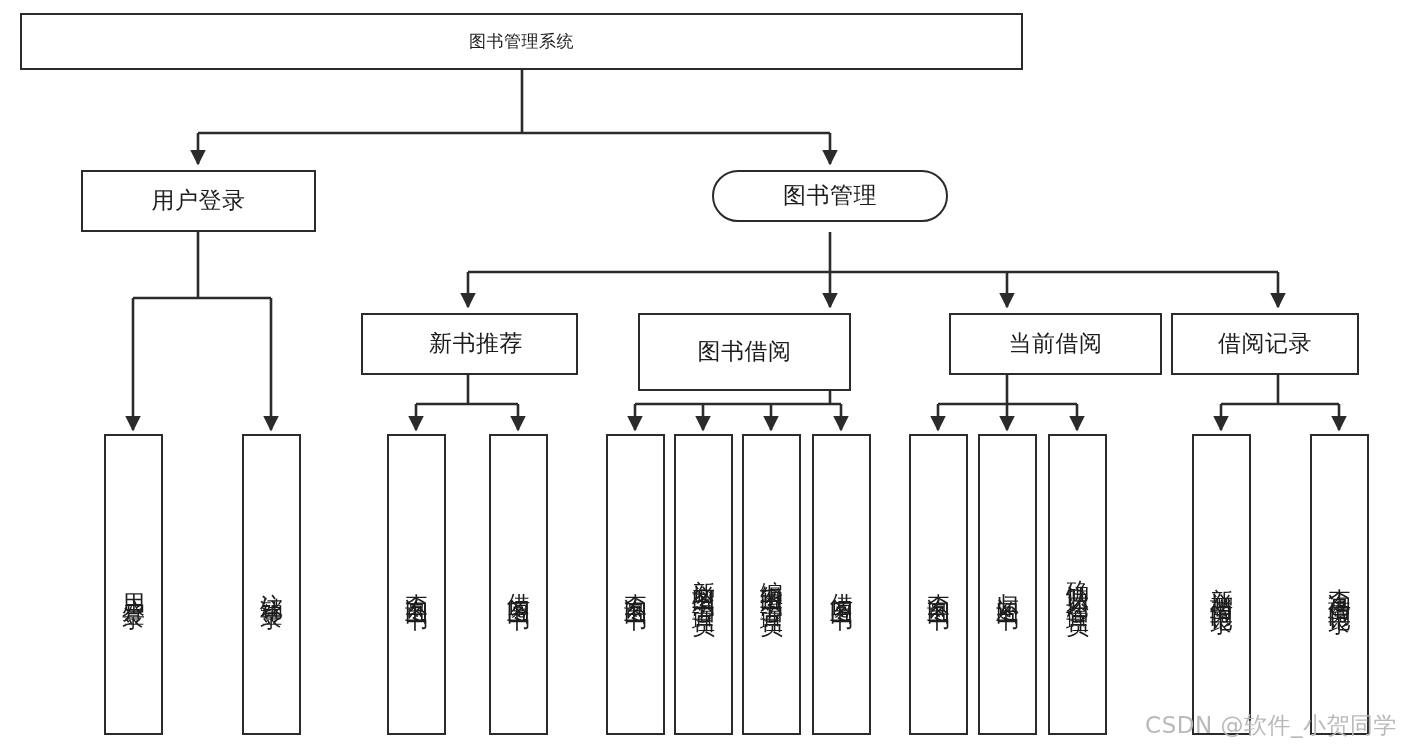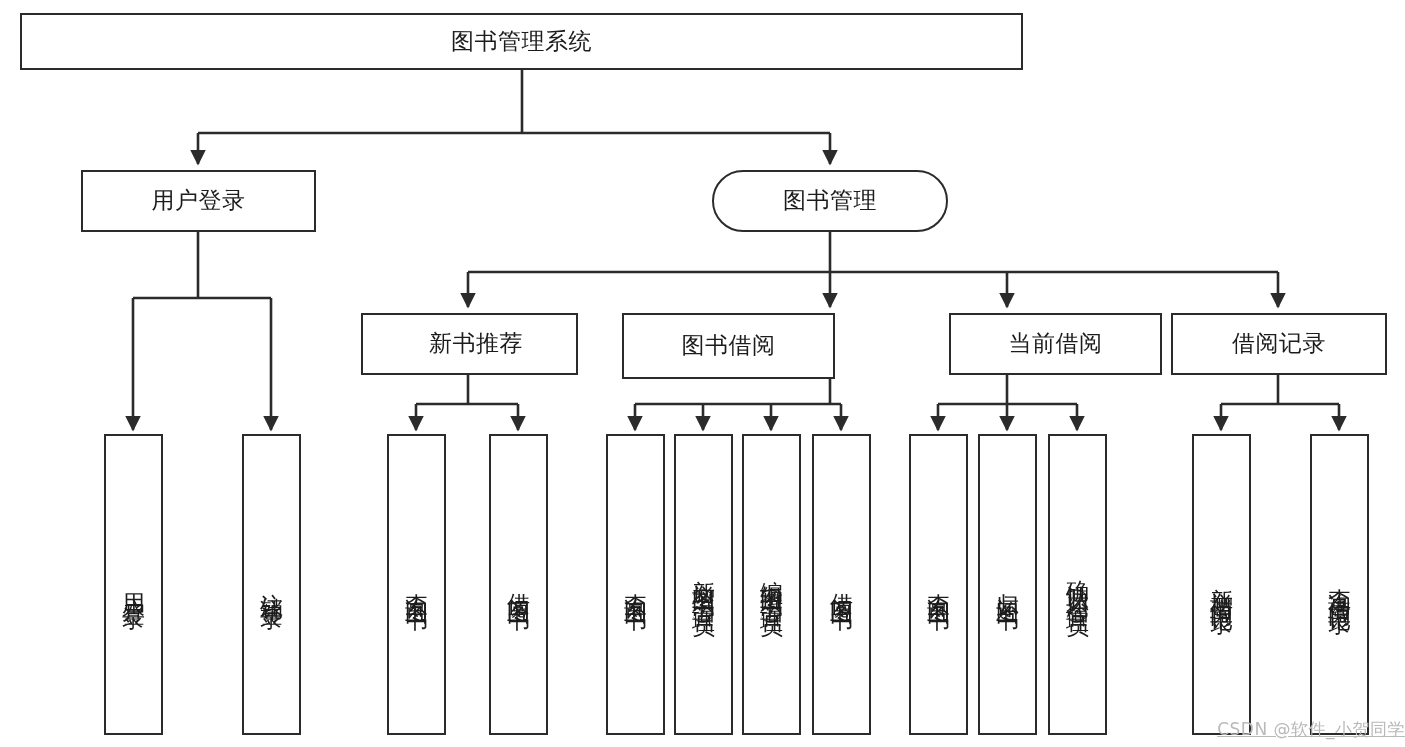--- a/index.html
+++ b/index.html
@@ -41,45 +41,44 @@
     text-align: center;
     line-height: 1.18;
     letter-spacing: 0.5px;
     white-space: nowrap;
   }
   
   .node.h .node-label {
     font-size: 23px;
   }
   .node.root .node-label {
-    font-size: 23px;
+    font-size: 17px;
   }
   
   .node.v {
     align-items: center;
     justify-content: center;
   }
   .node.v .node-label {
     writing-mode: vertical-rl;
     text-orientation: upright;
     font-size: 23px;
     line-height: 1.0;
     letter-spacing: 5px;
     white-space: nowrap;
   }
   #watermark {
     position: absolute;
-    right: 0;
+    right: 8px;
     bottom: 6px;
-    font-size: 17px;
+    font-size: 23px;
     color: #b9b9b9;
     letter-spacing: 0.5px;
     z-index: 5;
     white-space: nowrap;
-    text-decoration: underline;
   }
 </style>
 </head>
 <body>
 
 <div id="diagram-root">
 
   <svg id="connector-layer" viewBox="0 0 1405 747" width="1405" height="747" xmlns="http://www.w3.org/2000/svg">
     <defs>
       <marker id="arrow" viewBox="0 0 10 10" refX="9" refY="5" markerWidth="6" markerHeight="6" orient="auto-start-reverse">
@@ -131,37 +130,37 @@
   </svg>
 
   <div class="node h root" style="left:20px; top:13px; width:1003px; height:57px;">
     <span class="node-label">图书管理系统</span>
   </div>
 
   <div class="node h" style="left:81px; top:170px; width:235px; height:62px;">
     <span class="node-label">用户登录</span>
   </div>
 
-  <div class="node h" style="left:712px; top:170px; width:236px; height:62px;border-radius:31px;">
+  <div class="node h" style="left:712px; top:170px; width:236px; height:52px;border-radius:31px;">
     <span class="node-label">图书管理</span>
   </div>
 
   <div class="node h" style="left:361px; top:313px; width:217px; height:62px;padding-left:13px;">
     <span class="node-label">新书推荐</span>
   </div>
 
-  <div class="node h" style="left:622px; top:313px; width:213px; height:66px;">
+  <div class="node h" style="left:638px; top:313px; width:213px; height:78px;">
     <span class="node-label">图书借阅</span>
   </div>
 
   <div class="node h" style="left:902px; top:313px; width:213px; height:62px;margin-left:47px;">
     <span class="node-label">当前借阅</span>
   </div>
 
-  <div class="node h" style="left:1171px; top:313px; width:216px; height:62px;">
+  <div class="node h" style="left:1171px; top:313px; width:188px; height:62px;">
     <span class="node-label">借阅记录</span>
   </div>
 
   <div class="node v" style="left:104px; top:434px; width:59px; height:301px;">
     <span class="node-label">用户登录</span>
   </div>
 
   <div class="node v" style="left:242px; top:434px; width:59px; height:301px;">
     <span class="node-label">注销登录</span>
   </div>

